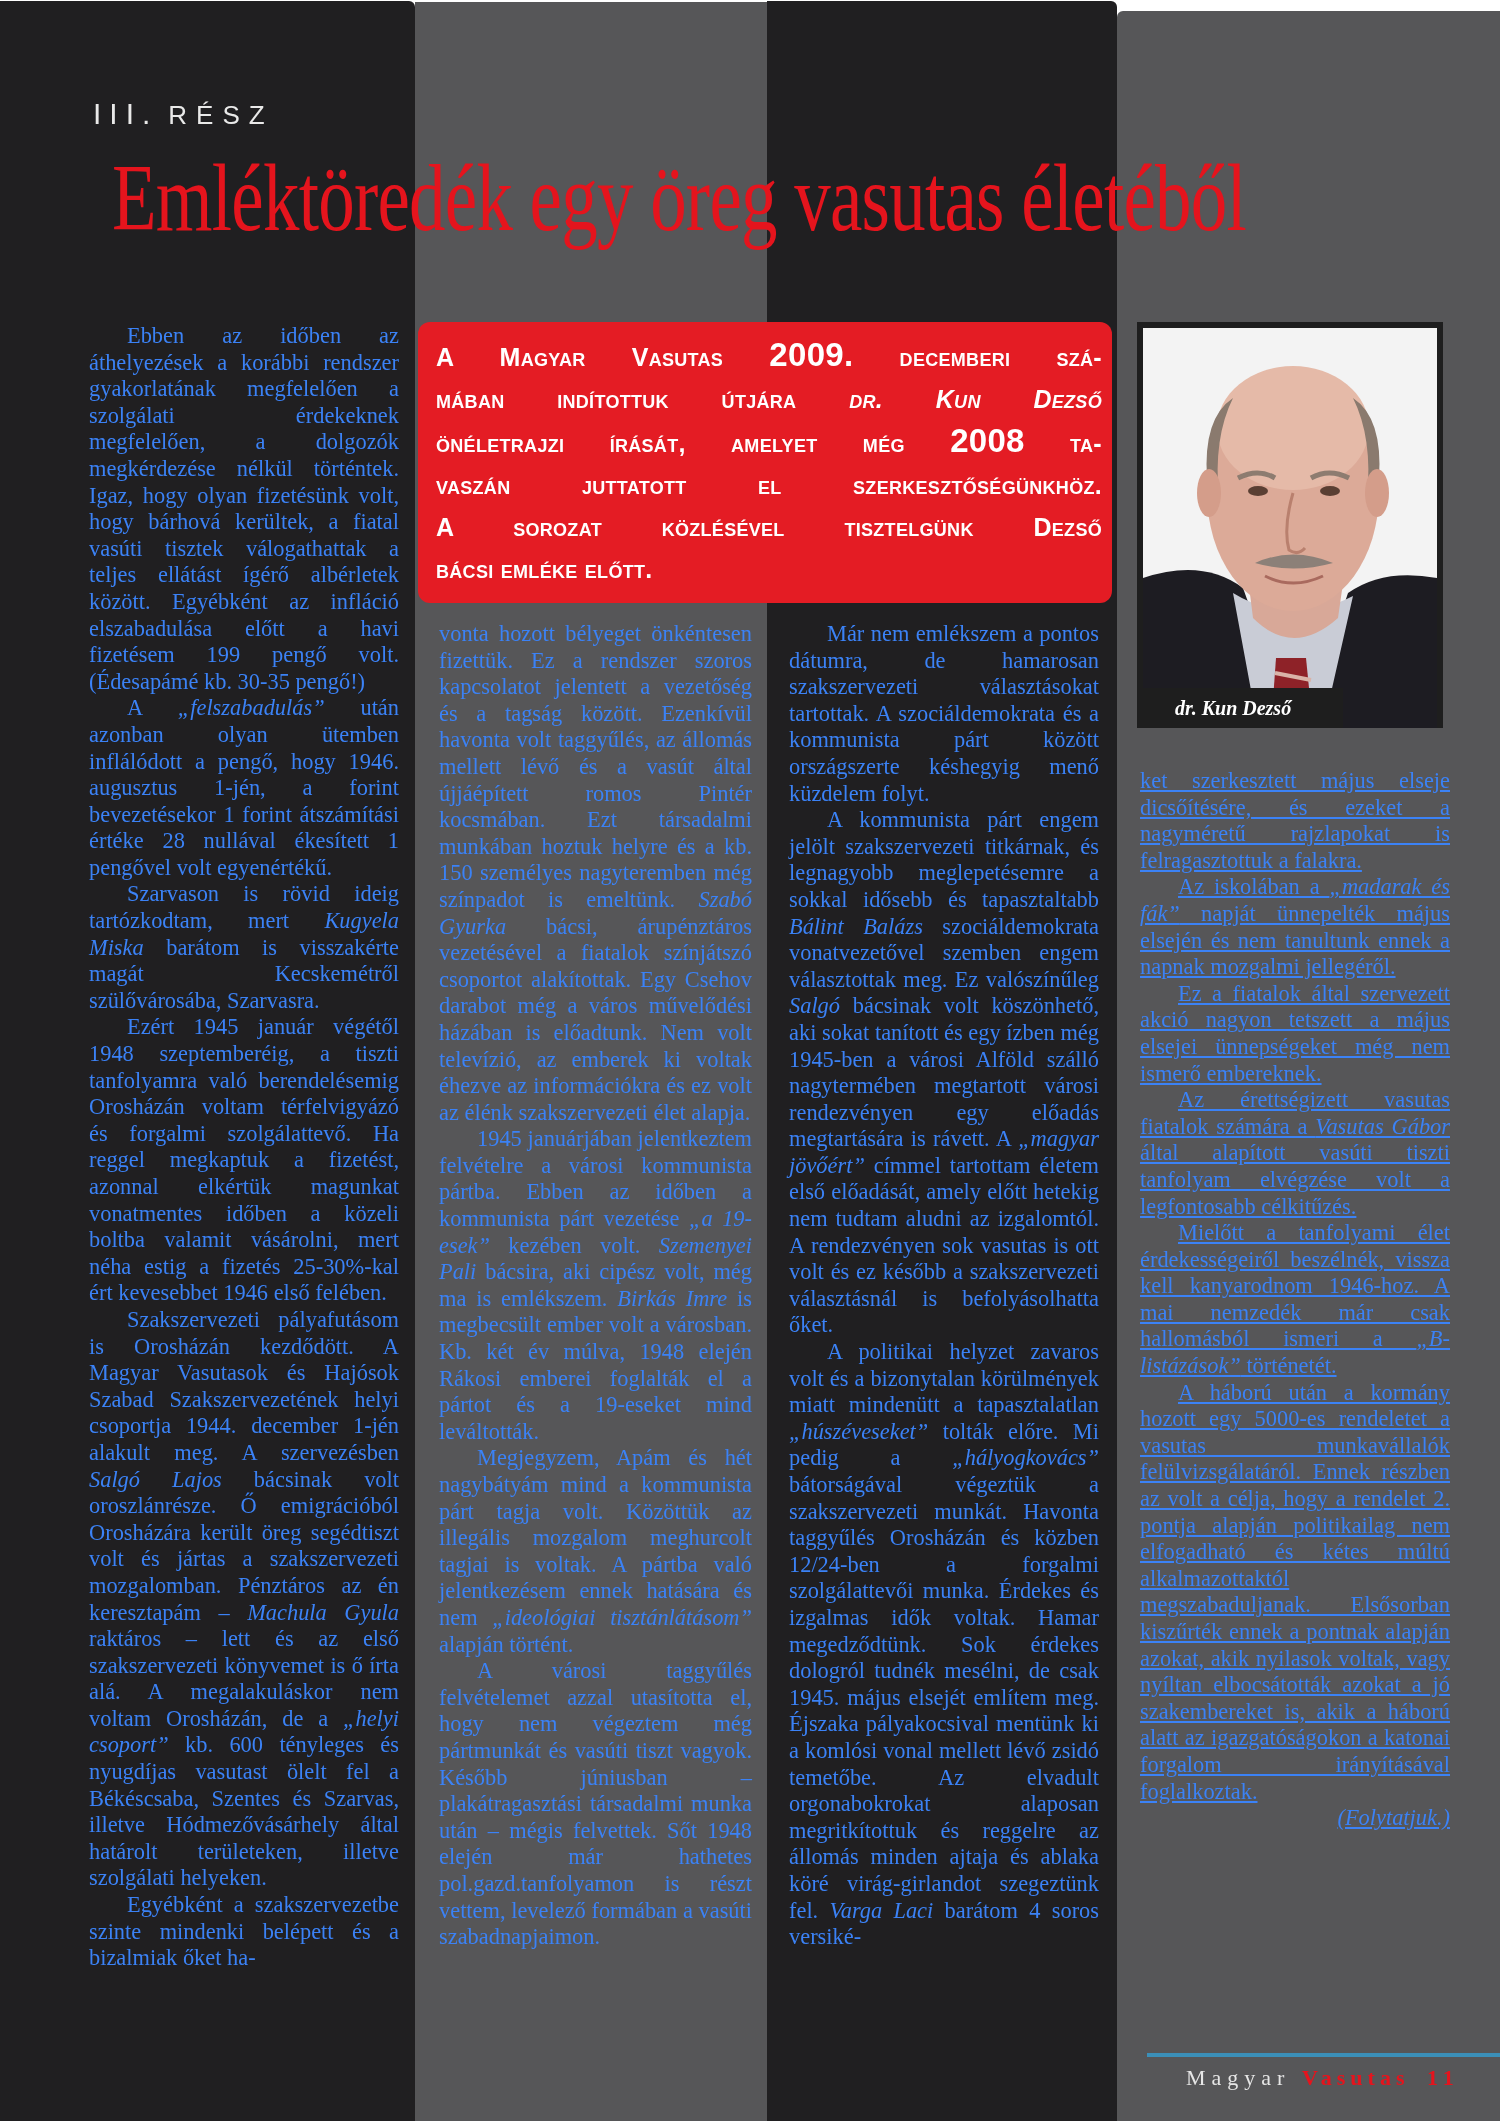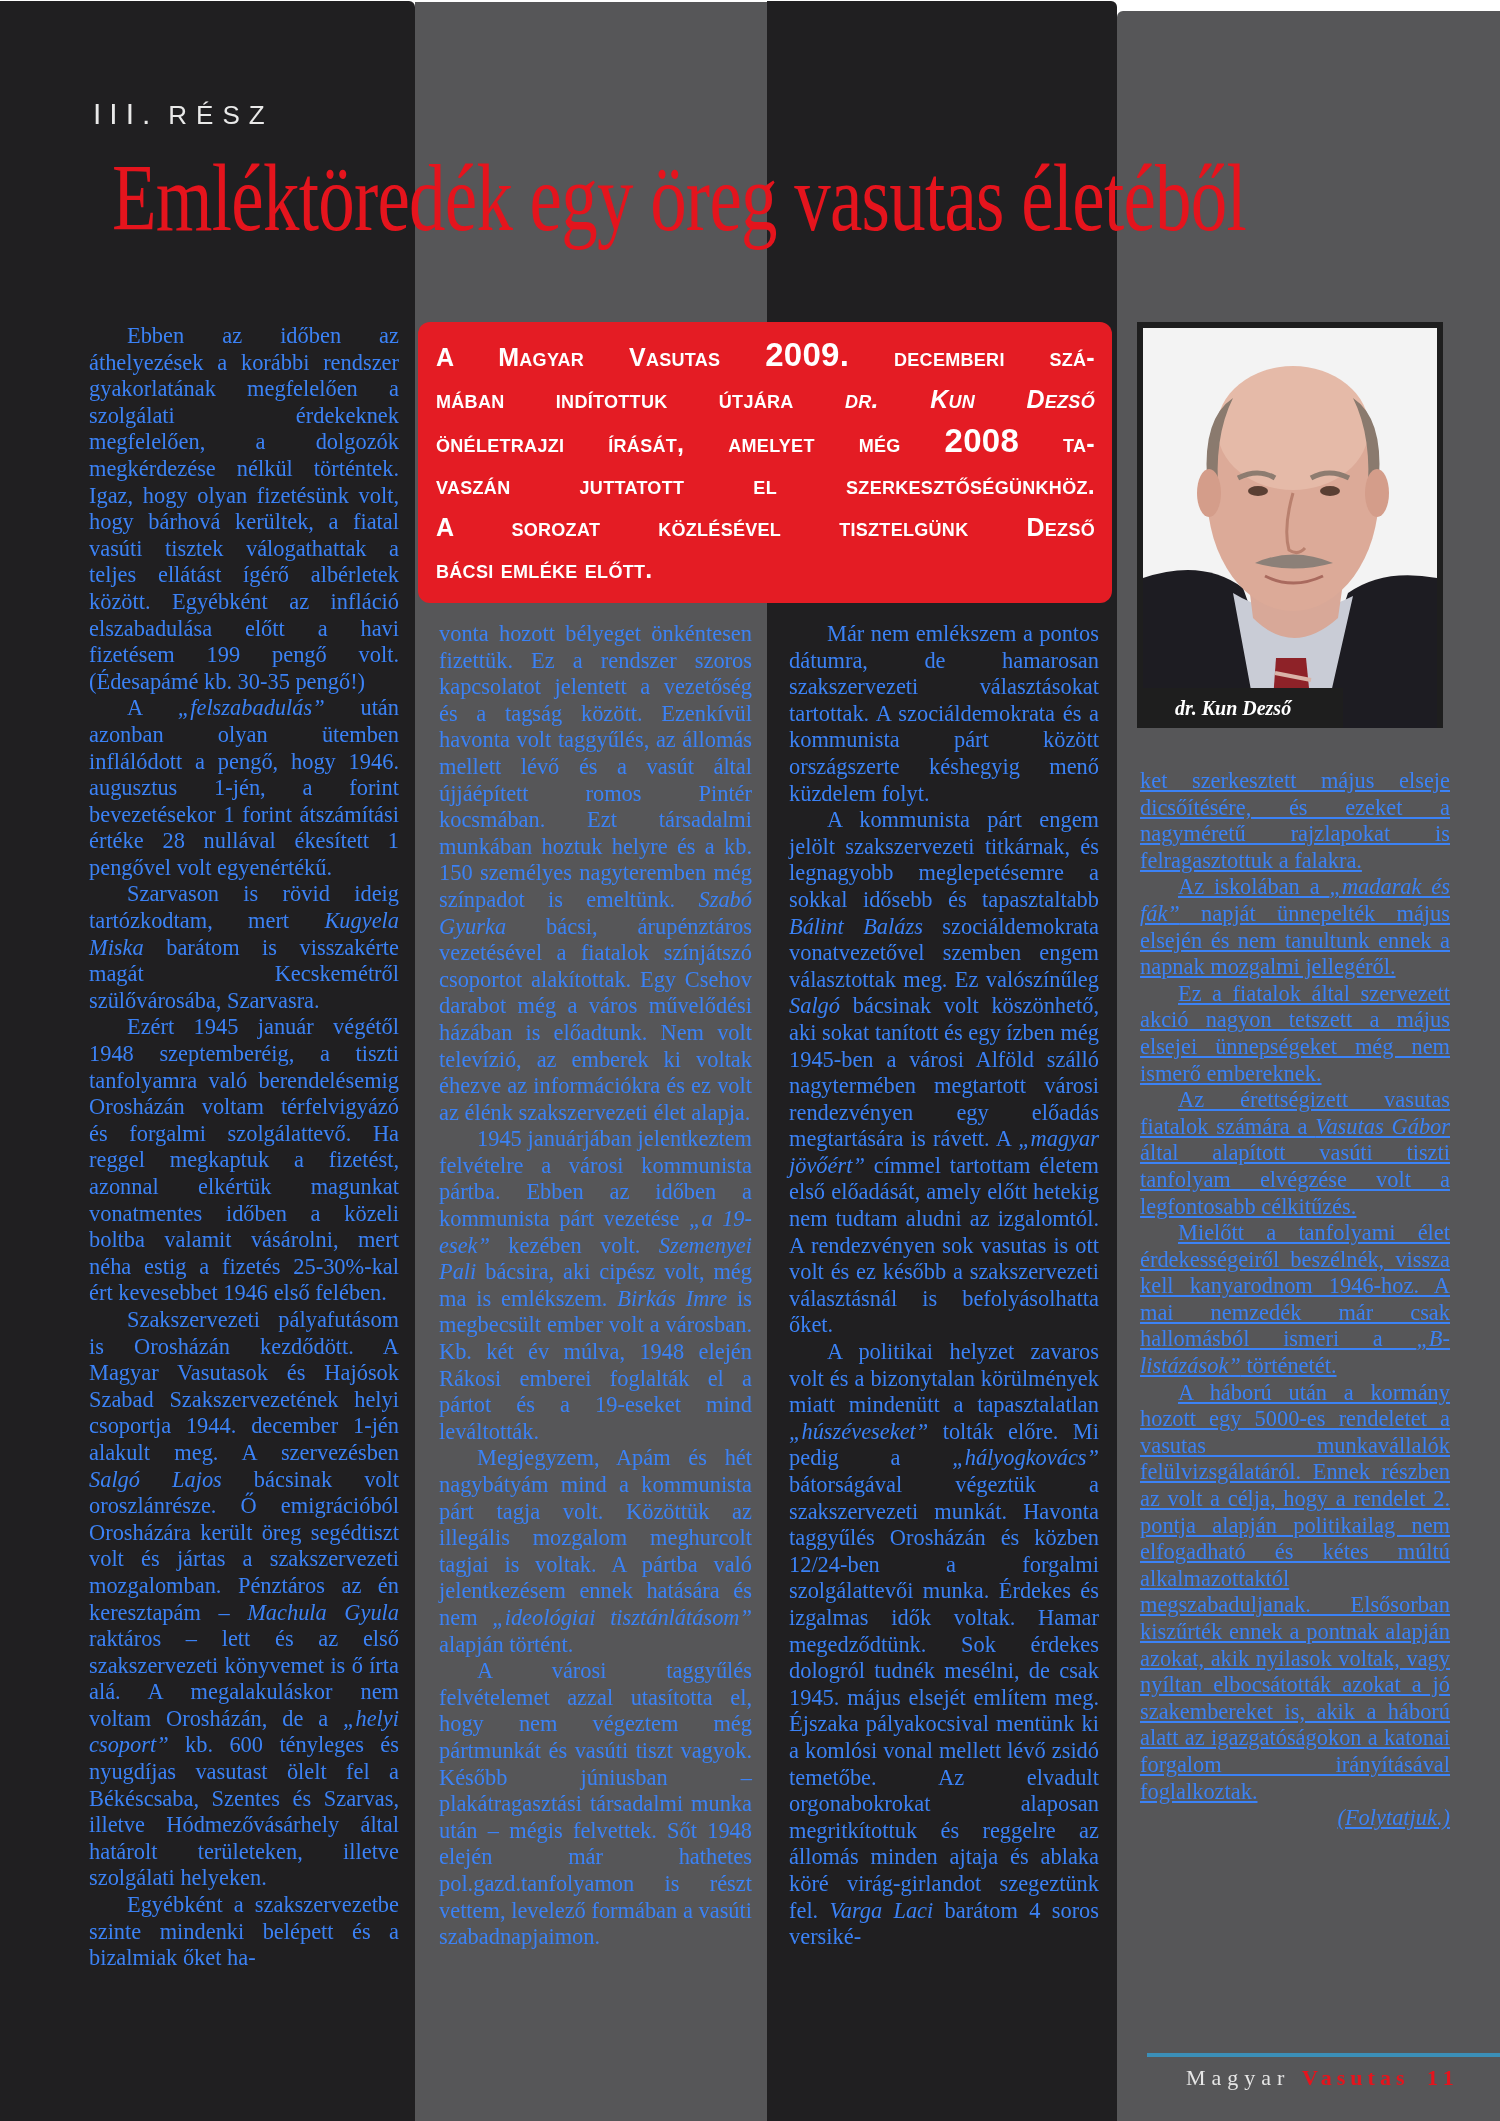--- a/index.html
+++ b/index.html
@@ -26,21 +26,21 @@
     color: #e5141d;
     font-family: "Liberation Serif", "DejaVu Serif", serif;
     font-size: 96px; line-height: 1; white-space: nowrap;
     transform: scaleX(0.76); transform-origin: left top;
     letter-spacing: -1px;
   }
 
   .callout {
     position: absolute; left: 418px; top: 322px; width: 694px; height: 281px;
     background: #e41c24; border-radius: 12px; box-sizing: border-box;
-    padding: 12px 17px 10px 18px;
+    padding: 12px 10px 10px 18px;
     color: #ffffff;
     font-family: "Liberation Sans", "DejaVu Sans", sans-serif;
     font-weight: bold; font-size: 25px; line-height: 42px;
     text-align: justify; font-variant: small-caps; letter-spacing: 0.3px;
   }
   .callout .line { display: block; text-align-last: justify; white-space: nowrap; }
   .callout .line.last { text-align-last: left; }
   .callout .big { font-size: 33px; }
   .callout i { font-style: italic; }
 

